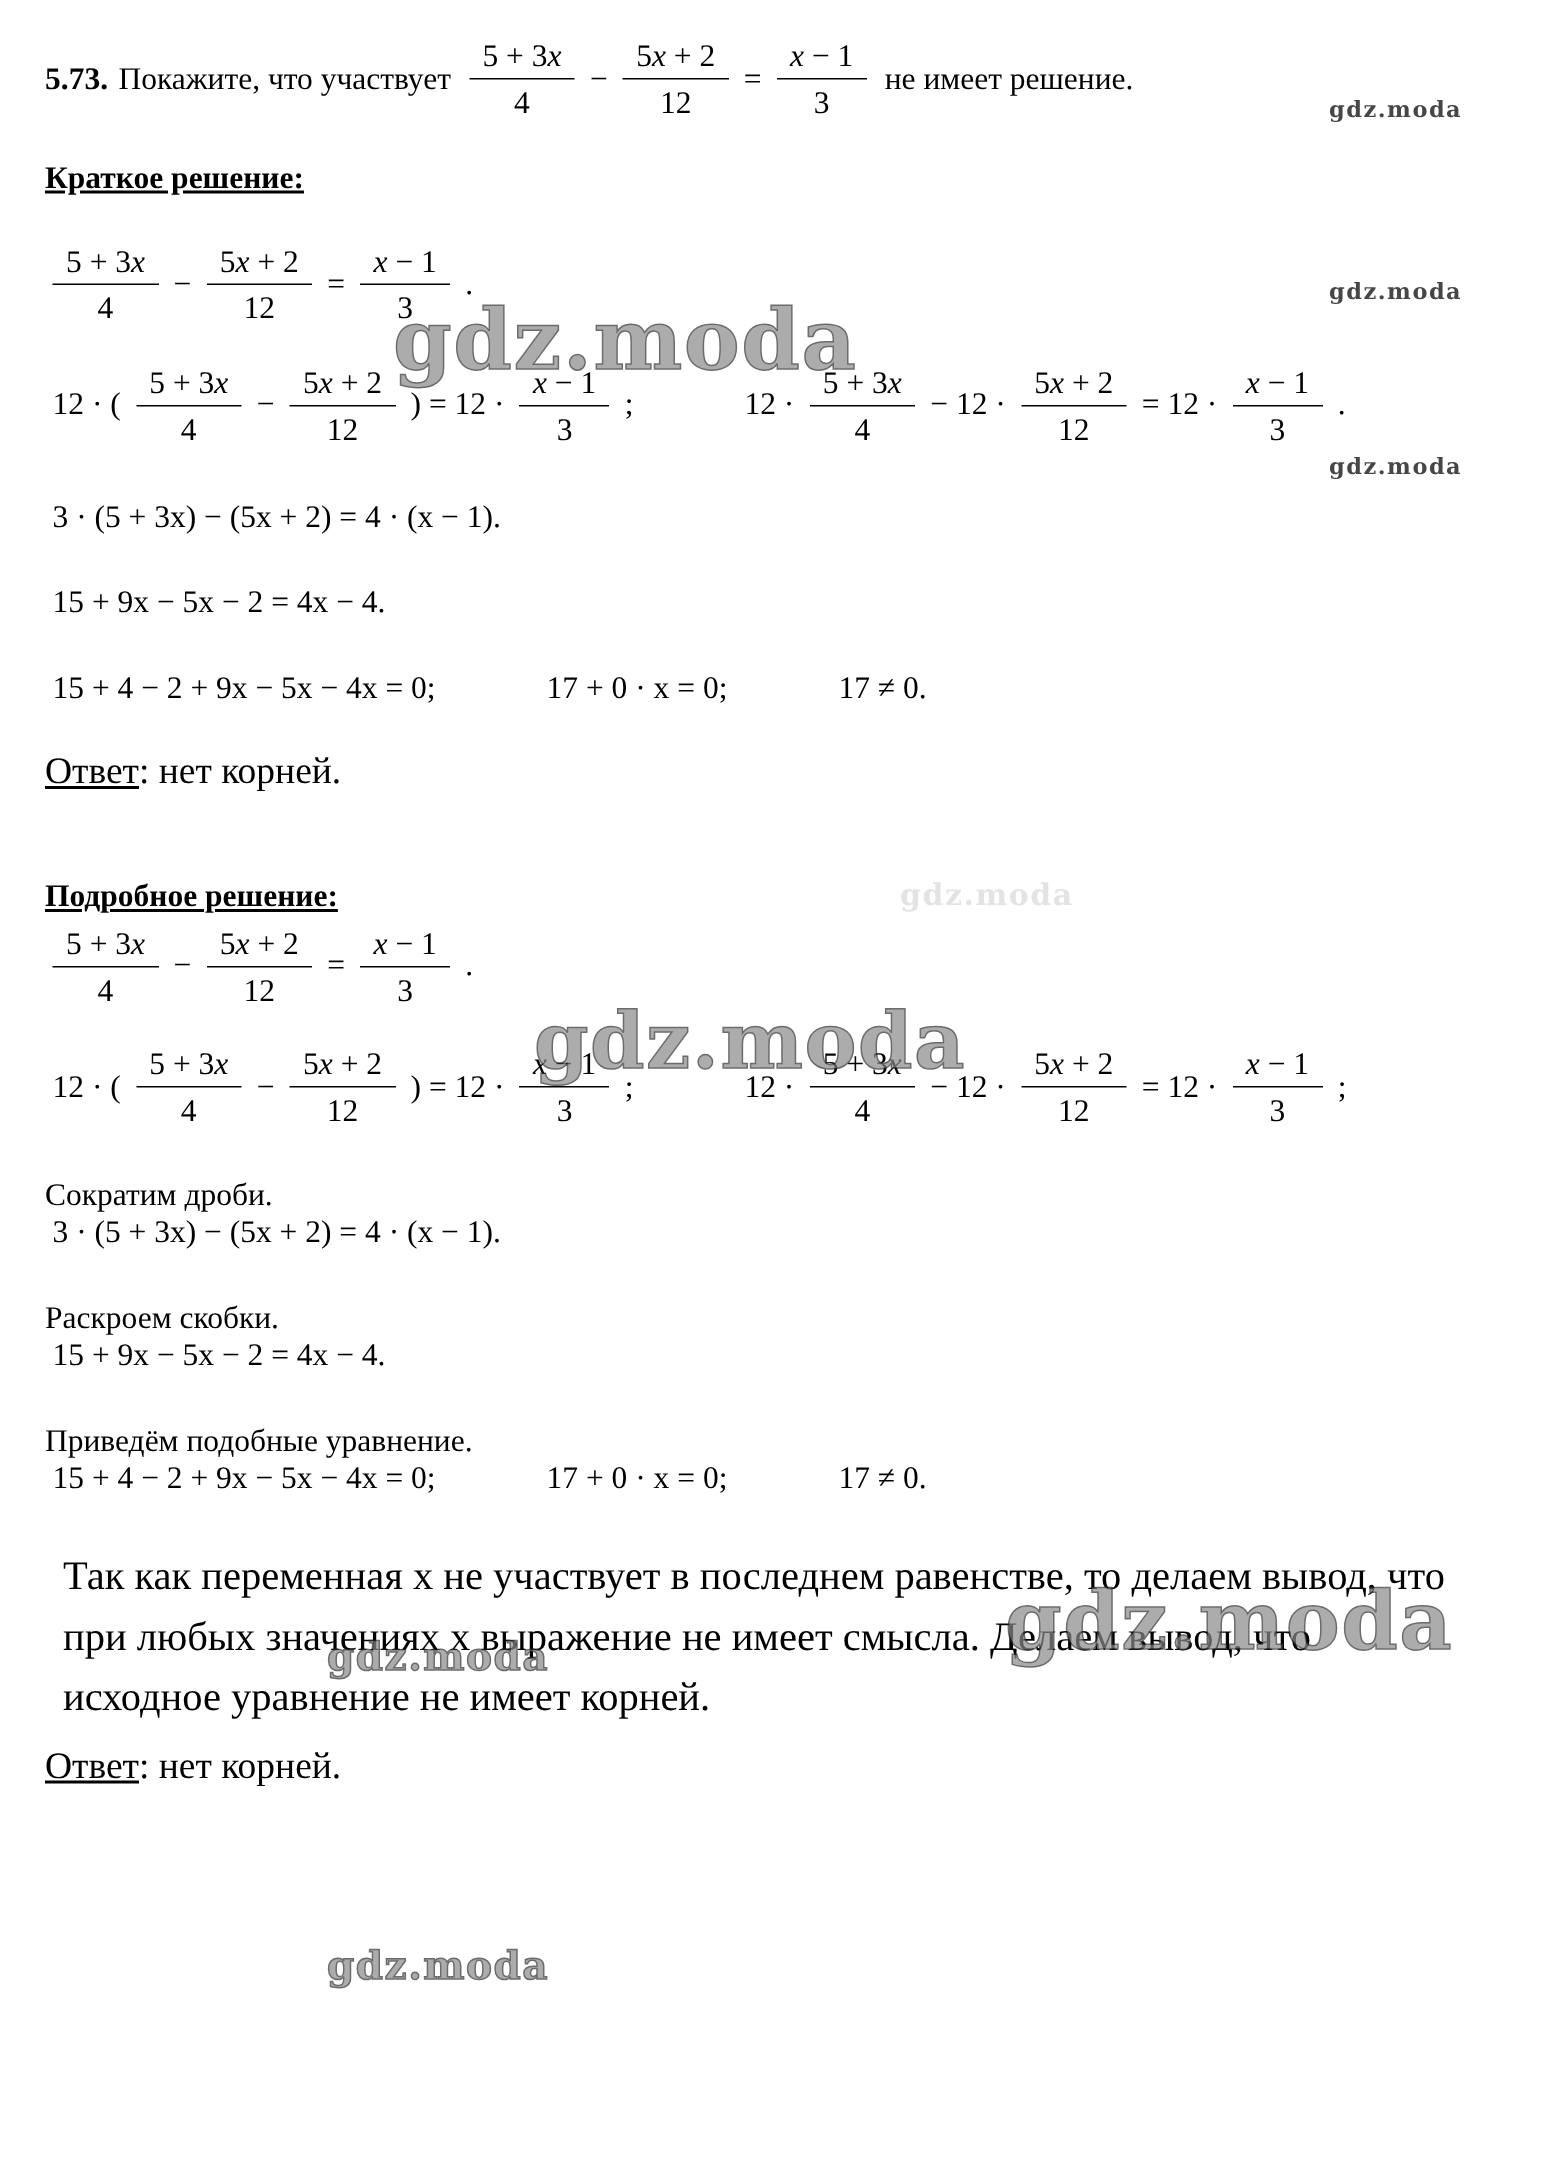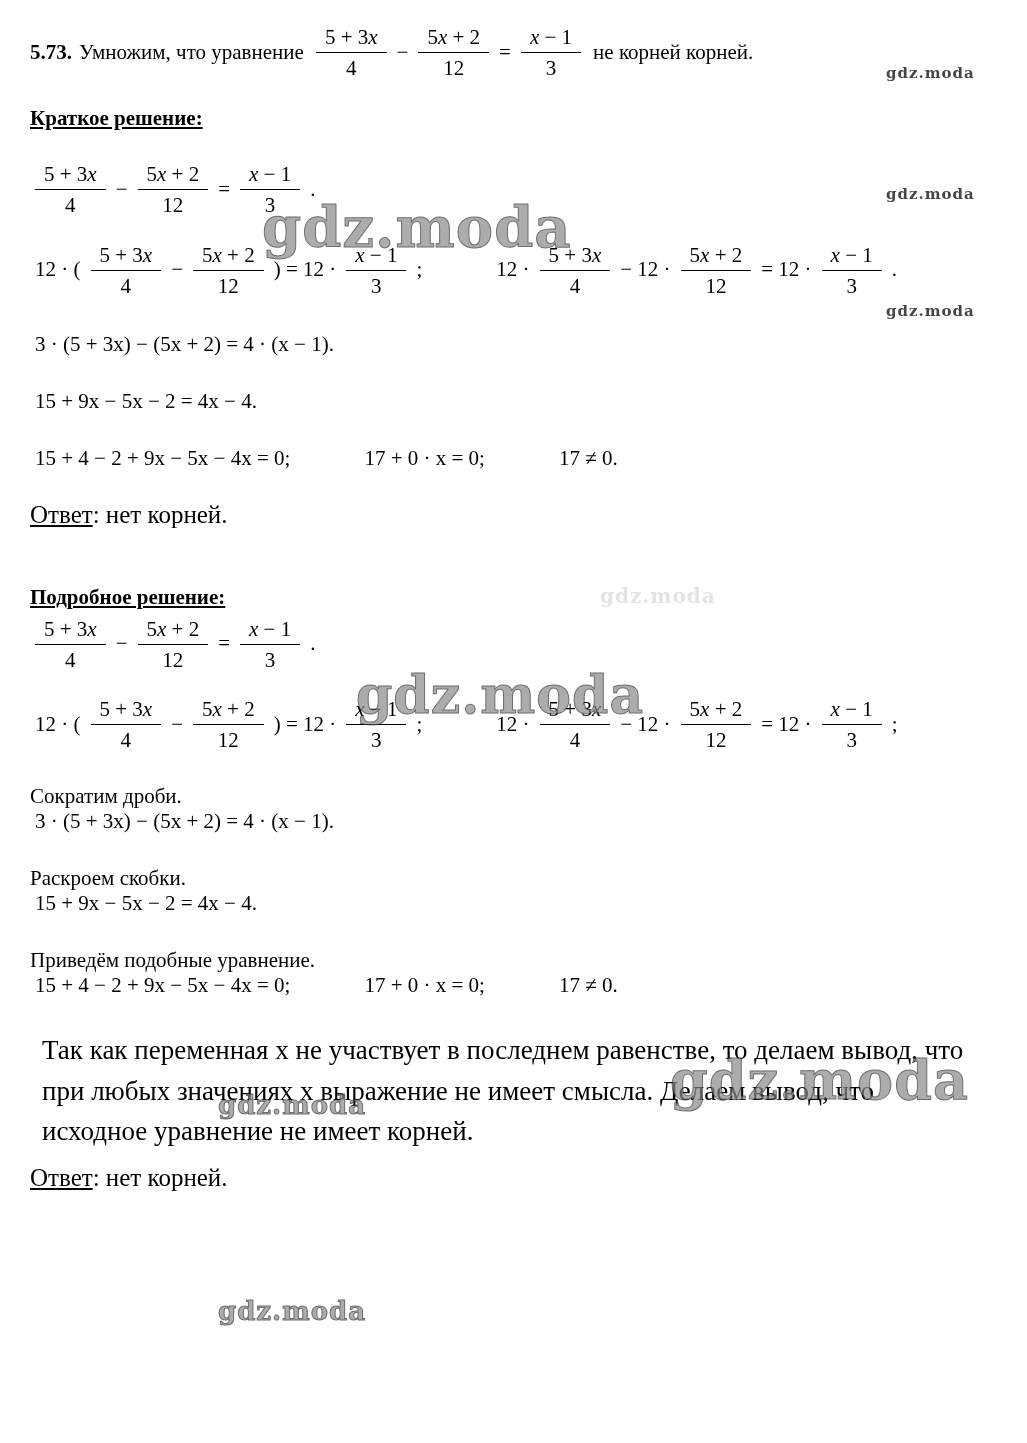--- a/index.html
+++ b/index.html
@@ -55,38 +55,38 @@
   .wm-5 { left:218px; top:1296px; font-size:26px; }
   .wm-faint { left:600px; top:584px; font-size:20px; opacity:.16; color:#555; }
 </style>
 </head>
 <body>
 
 <div class="page">
 
   <div class="problem-row">
     <span class="pnum">5.73.</span>
-    <span>Умножим, что уравнение</span>
+    <span>Покажите, что участвует</span>
     <span class="mathline inline">
         <span class="frac">
           <span class="num">5 + 3<i>x</i></span>
           <span class="den">4</span>
         </span>
         <span class="mtxt">−</span>
         <span class="frac">
           <span class="num">5<i>x</i> + 2</span>
           <span class="den">12</span>
         </span>
         <span class="mtxt">=</span>
         <span class="frac">
           <span class="num"><i>x</i> − 1</span>
           <span class="den">3</span>
         </span>
       </span>
-    <span>не корней корней.</span>
+    <span>не имеет решение.</span>
   </div>
 
   <section>
     <h2 class="section-heading"><span>Краткое решение:</span></h2>
 
     <div class="mathline mb24">
         <span class="frac">
           <span class="num">5 + 3<i>x</i></span>
           <span class="den">4</span>
         </span>

